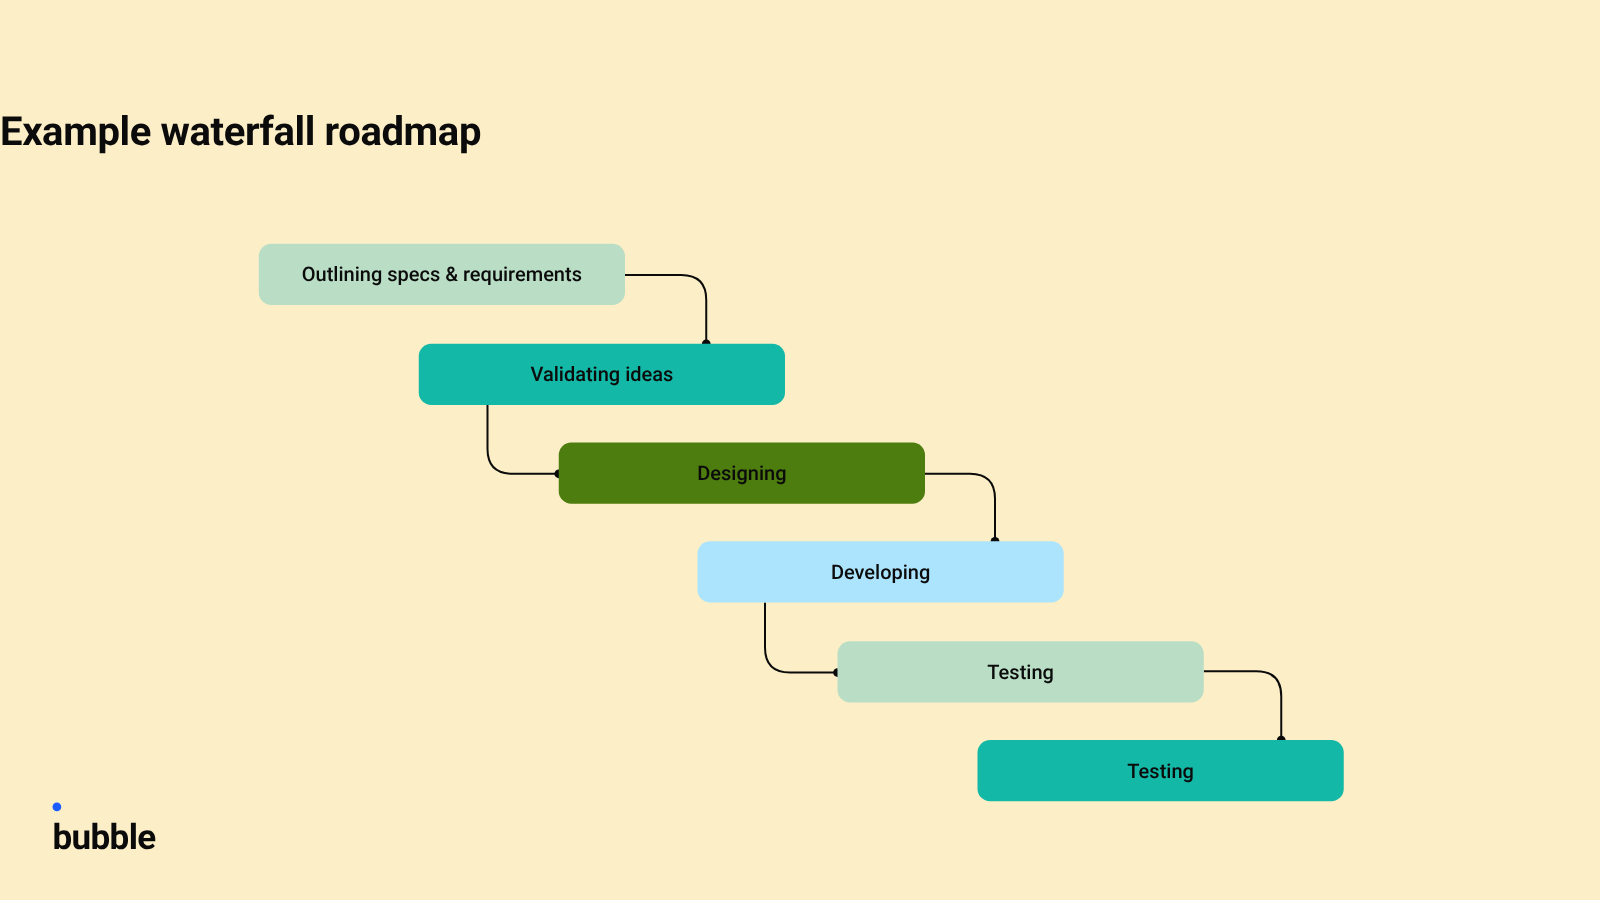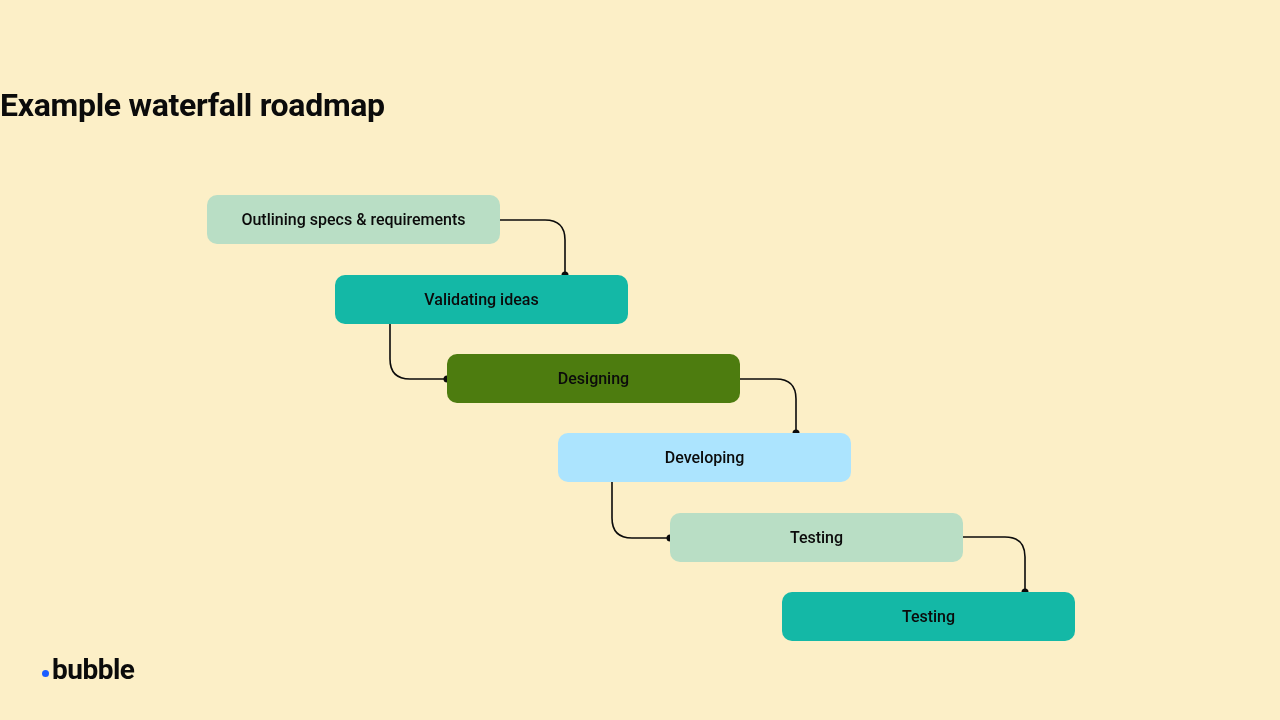--- a/index.html
+++ b/index.html
@@ -61,20 +61,21 @@
     fill: #0b0b0b;
   }
 
   .logo {
     position: absolute;
     left: 42px;
     bottom: 34px;
     display: flex;
     align-items: baseline;
     gap: 2px;
+    flex-direction: column;
   }
   .logo-dot {
     display: inline-block;
     width: 7px; height: 7px;
     border-radius: 50%;
     background: #1a5cff;
     margin-right: 1px;
     transform: translateY(-2px);
   }
   .logo-text {

